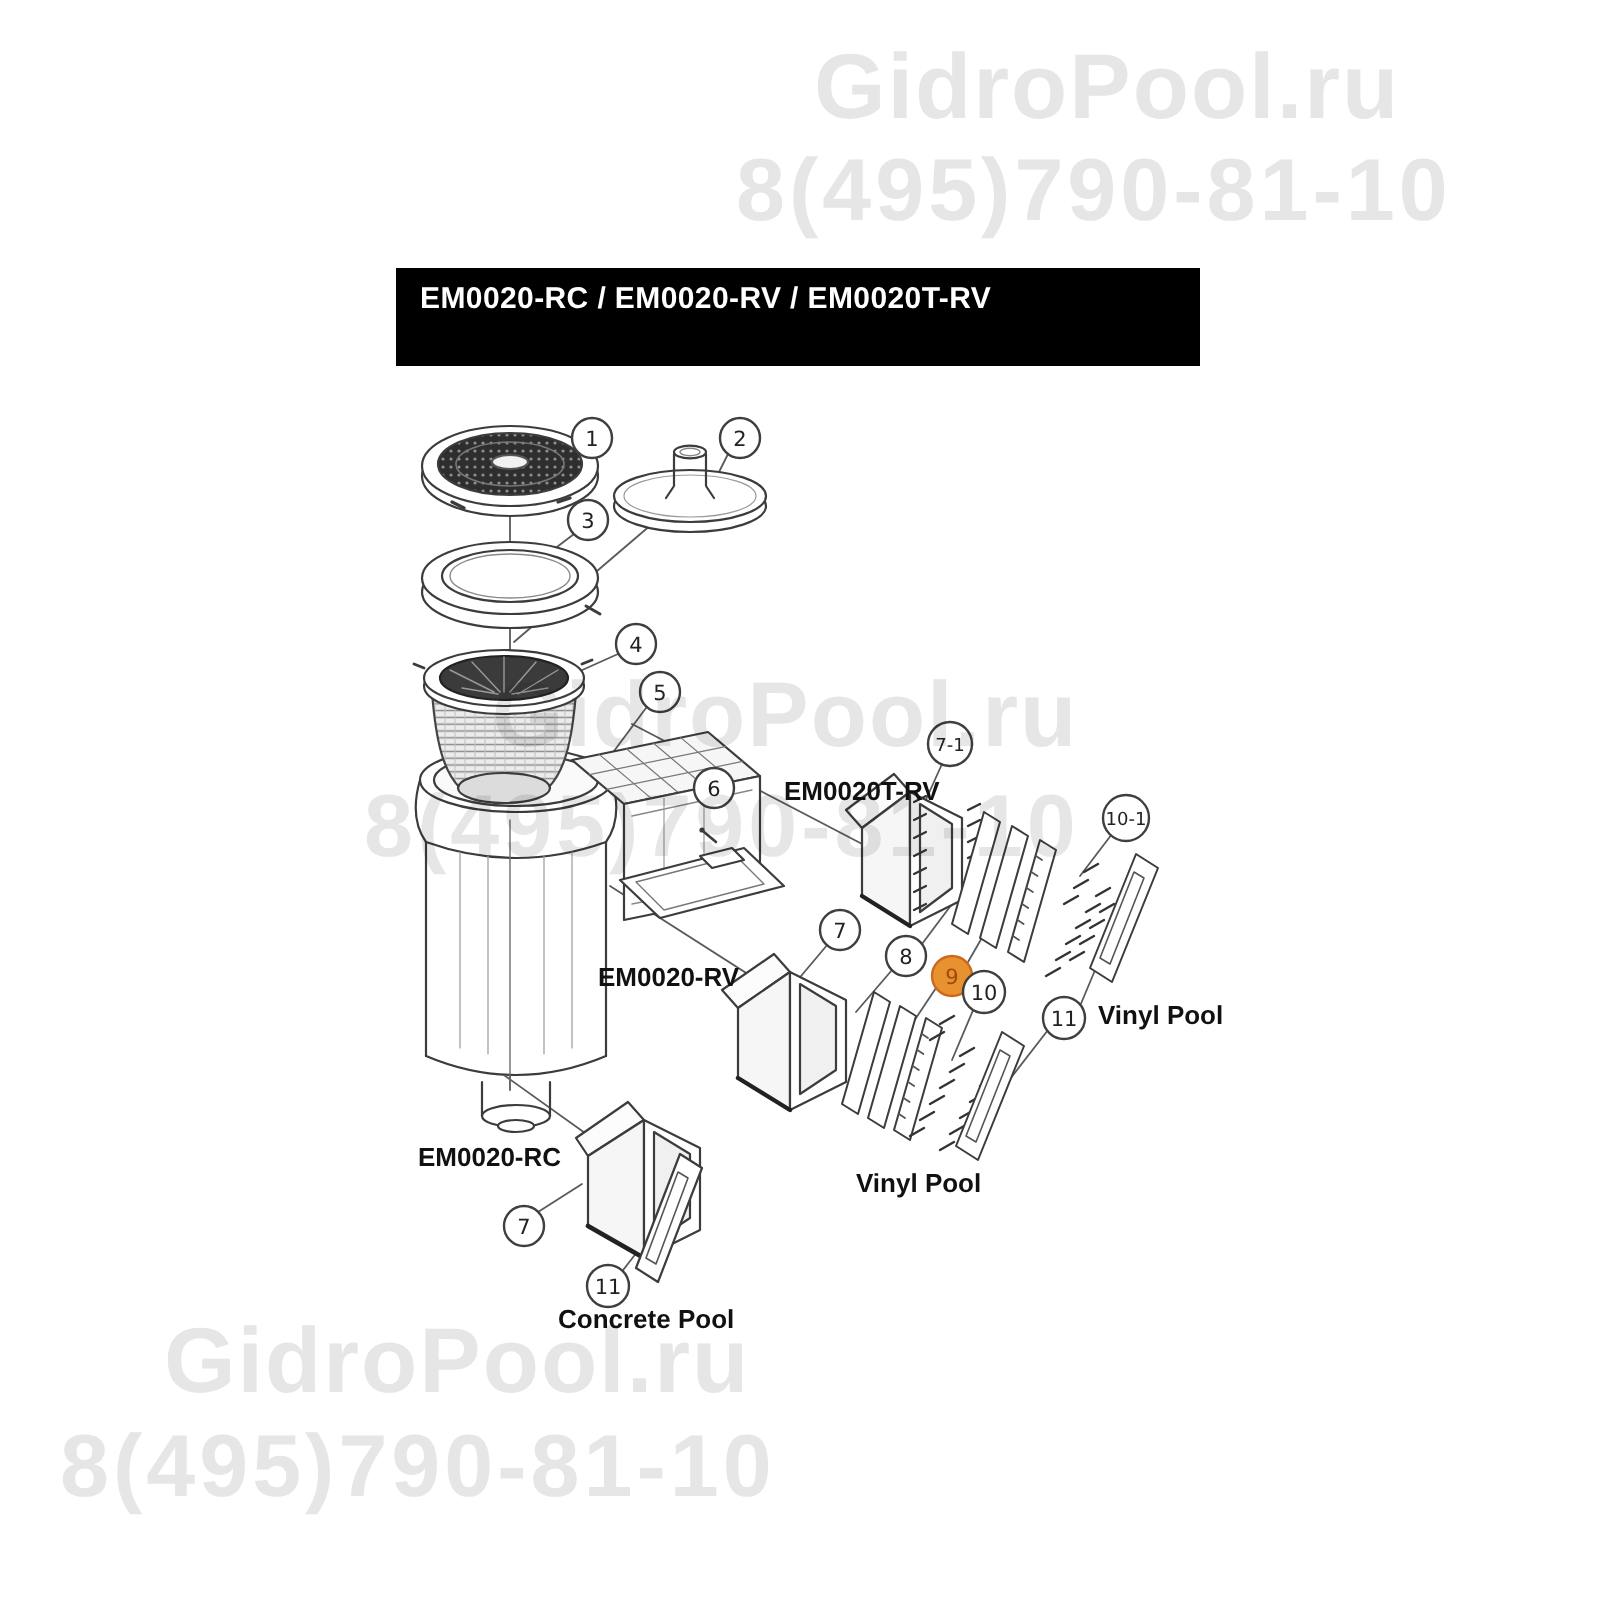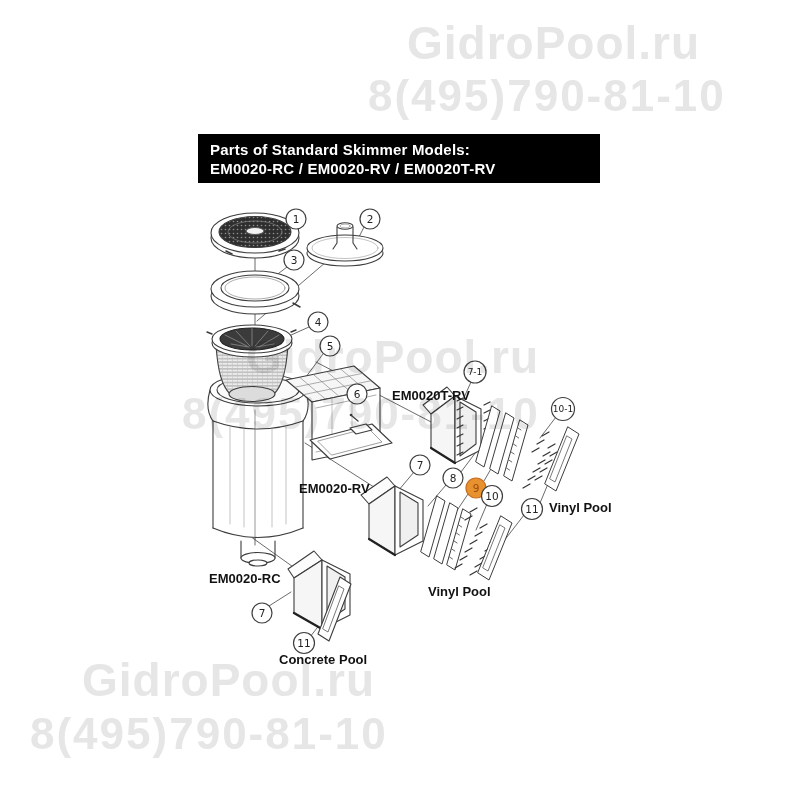--- a/index.html
+++ b/index.html
@@ -29,21 +29,20 @@
 <div class="stage">
 
   <div class="wm wm-brand wm-top-brand">GidroPool.ru</div>
   <div class="wm wm-phone wm-top-phone">8(495)790-81-10</div>
   <div class="wm wm-brand wm-mid-brand">GidroPool.ru</div>
   <div class="wm wm-phone wm-mid-phone">8(495)790-81-10</div>
   <div class="wm wm-brand wm-bot-brand">GidroPool.ru</div>
   <div class="wm wm-phone wm-bot-phone">8(495)790-81-10</div>
 
   <div class="title-block">
-    <div>Parts of Standard Skimmer Models:</div>
     <div>EM0020-RC / EM0020-RV / EM0020T-RV</div>
   </div>
 
   <svg class="diagram" width="800" height="800" viewBox="0 0 800 800" fill="none" stroke-linecap="round" stroke-linejoin="round">
     <defs>
       <pattern id="lidDots" width="4" height="4" patternUnits="userSpaceOnUse">
         <rect width="4" height="4" fill="#2e2e2e"></rect>
         <circle cx="1.5" cy="1.5" r="0.8" fill="#8f8f8f"></circle>
       </pattern>
       <pattern id="mesh" width="5" height="3.4" patternUnits="userSpaceOnUse">

